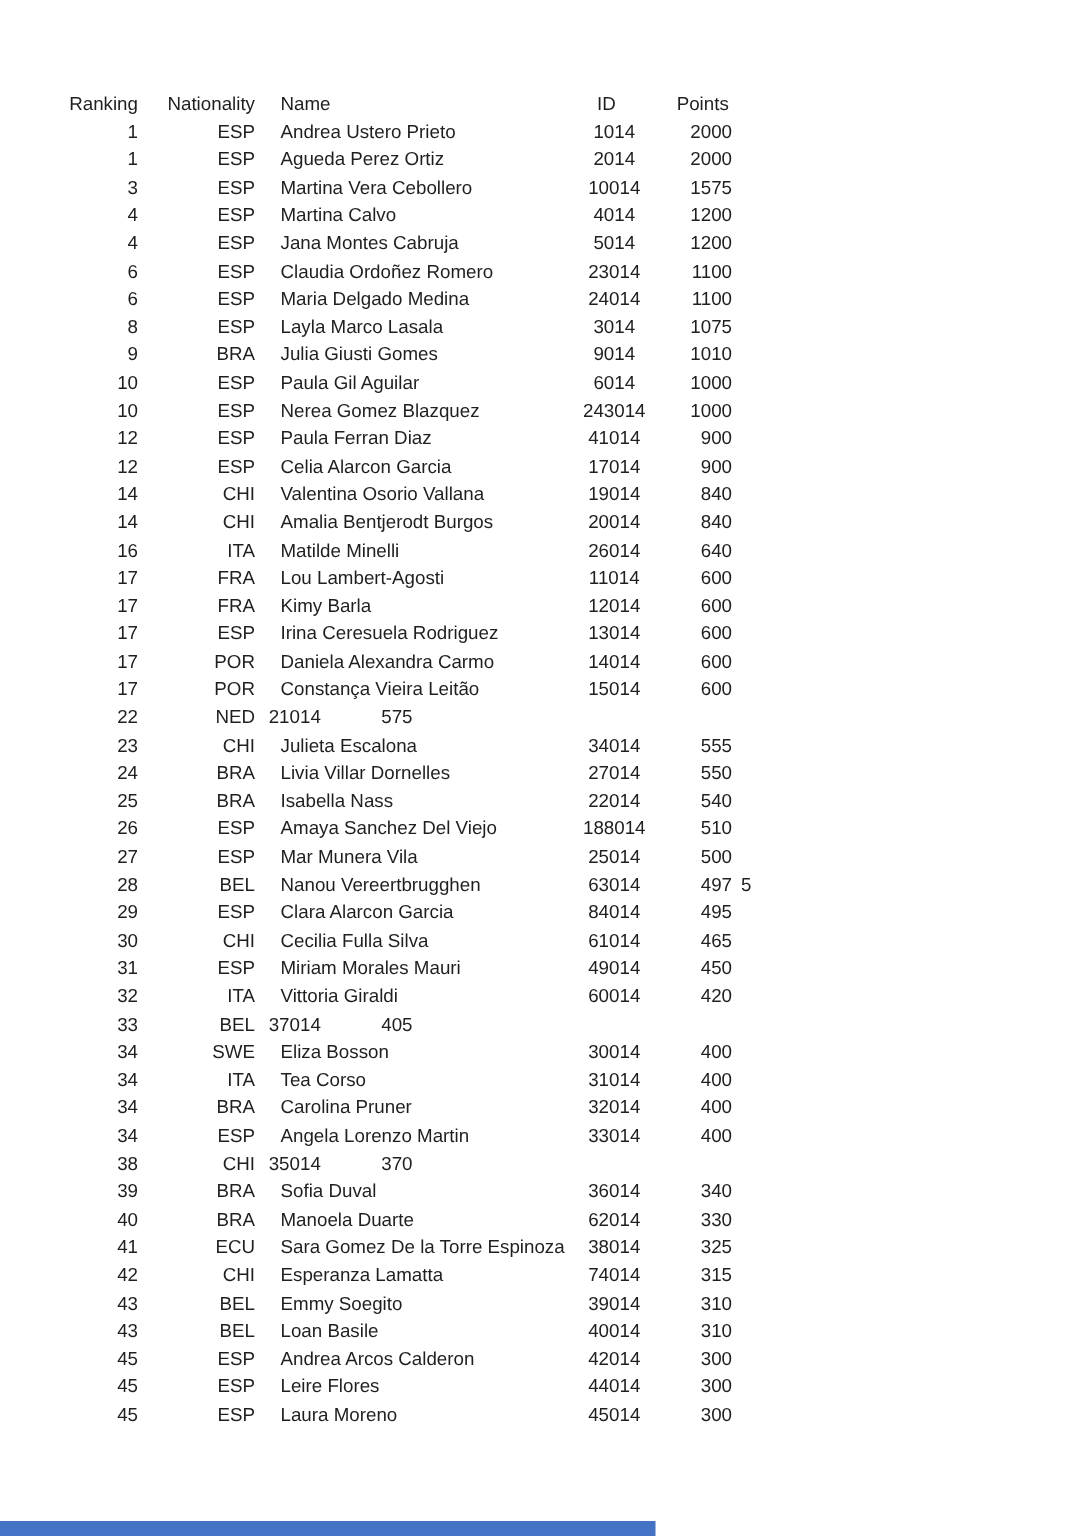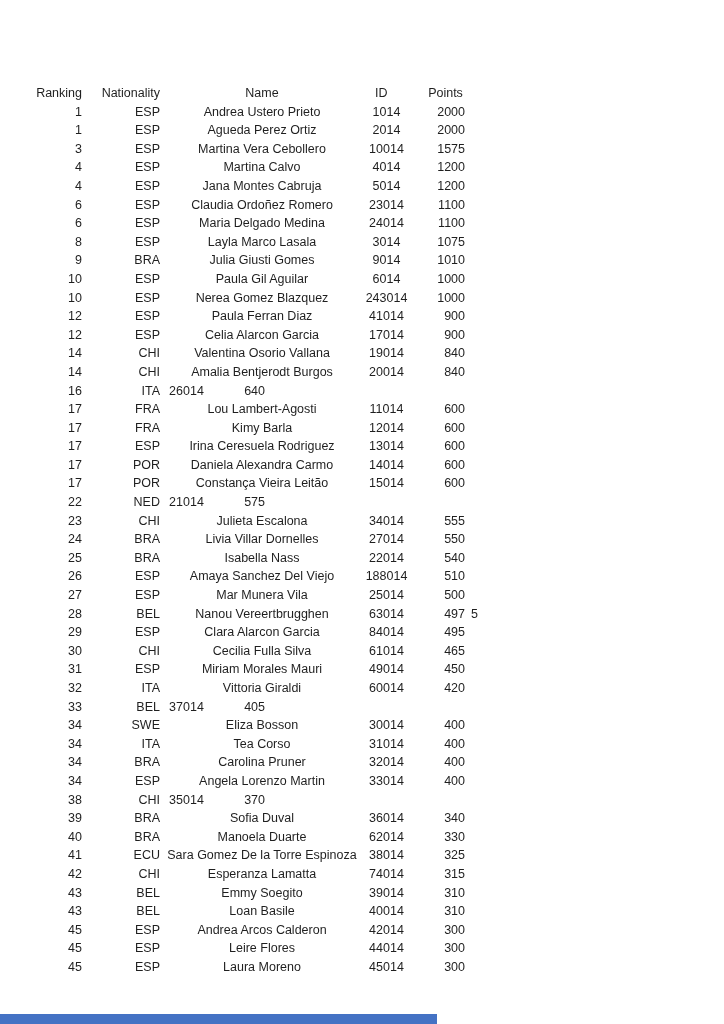--- a/index.html
+++ b/index.html
@@ -8,36 +8,36 @@
     position: relative;
     width: 724px;
     height: 1024px;
     background: #ffffff;
     font-family: "Liberation Sans", "DejaVu Sans", sans-serif;
     color: #1f1f1f;
     overflow: hidden;
   }
   .sheet {
     position: absolute;
-    top: 84px;
+    top: 60px;
     left: 0;
     width: 668px;
-    padding-left: 36px;
+    padding-left: 46px;
   }
   .trow {
     display: flex;
     align-items: center;
     height: 18.6px;
     font-size: 12.5px;
     line-height: 18.6px;
     white-space: nowrap;
   }
   .c-rank   { width: 46px;  text-align: right; }
   .c-nat    { width: 65px;  margin-left: 13px; text-align: right; }
-  .c-name   { width: 196px; margin-left: 4px; text-align: center; }
+  .c-name   { width: 196px; margin-left: 17px; text-align: left; }
   .c-id     { width: 53px;  text-align: center; }
   .c-points { width: 44px;  margin-left: 8px; text-align: right; }
   .c-extra  { width: 16px;  margin-left: 6px; text-align: left; }
   .header-row .c-id     { text-align: left; padding-left: 15px; }
   .header-row .c-points { text-align: center; padding-left: 5px;  }
   .accent-bar {
     position: absolute;
     left: 0;
     bottom: 0;
     width: 437px;
@@ -173,20 +173,21 @@
         <div class="c-rank">14</div>
         <div class="c-nat">CHI</div>
         <div class="c-name">Amalia Bentjerodt Burgos</div>
         <div class="c-id">20014</div>
         <div class="c-points">840</div>
         <div class="c-extra"></div>
       </div>
       <div class="trow">
         <div class="c-rank">16</div>
         <div class="c-nat">ITA</div>
+        <div class="c-name">Matilde Minelli</div>
         <div class="c-id">26014</div>
         <div class="c-points">640</div>
         <div class="c-extra"></div>
       </div>
       <div class="trow">
         <div class="c-rank">17</div>
         <div class="c-nat">FRA</div>
         <div class="c-name">Lou Lambert-Agosti</div>
         <div class="c-id">11014</div>
         <div class="c-points">600</div>

